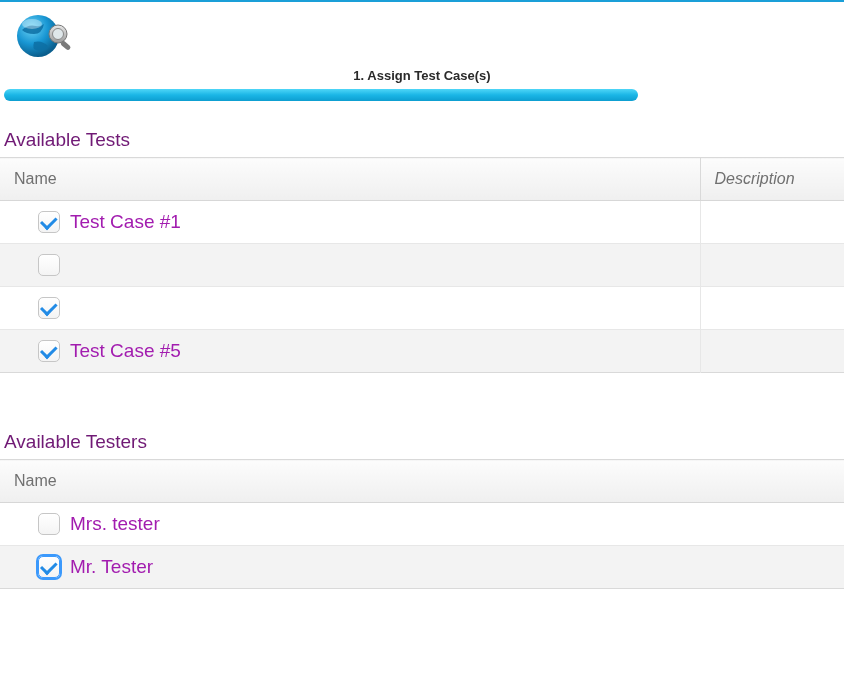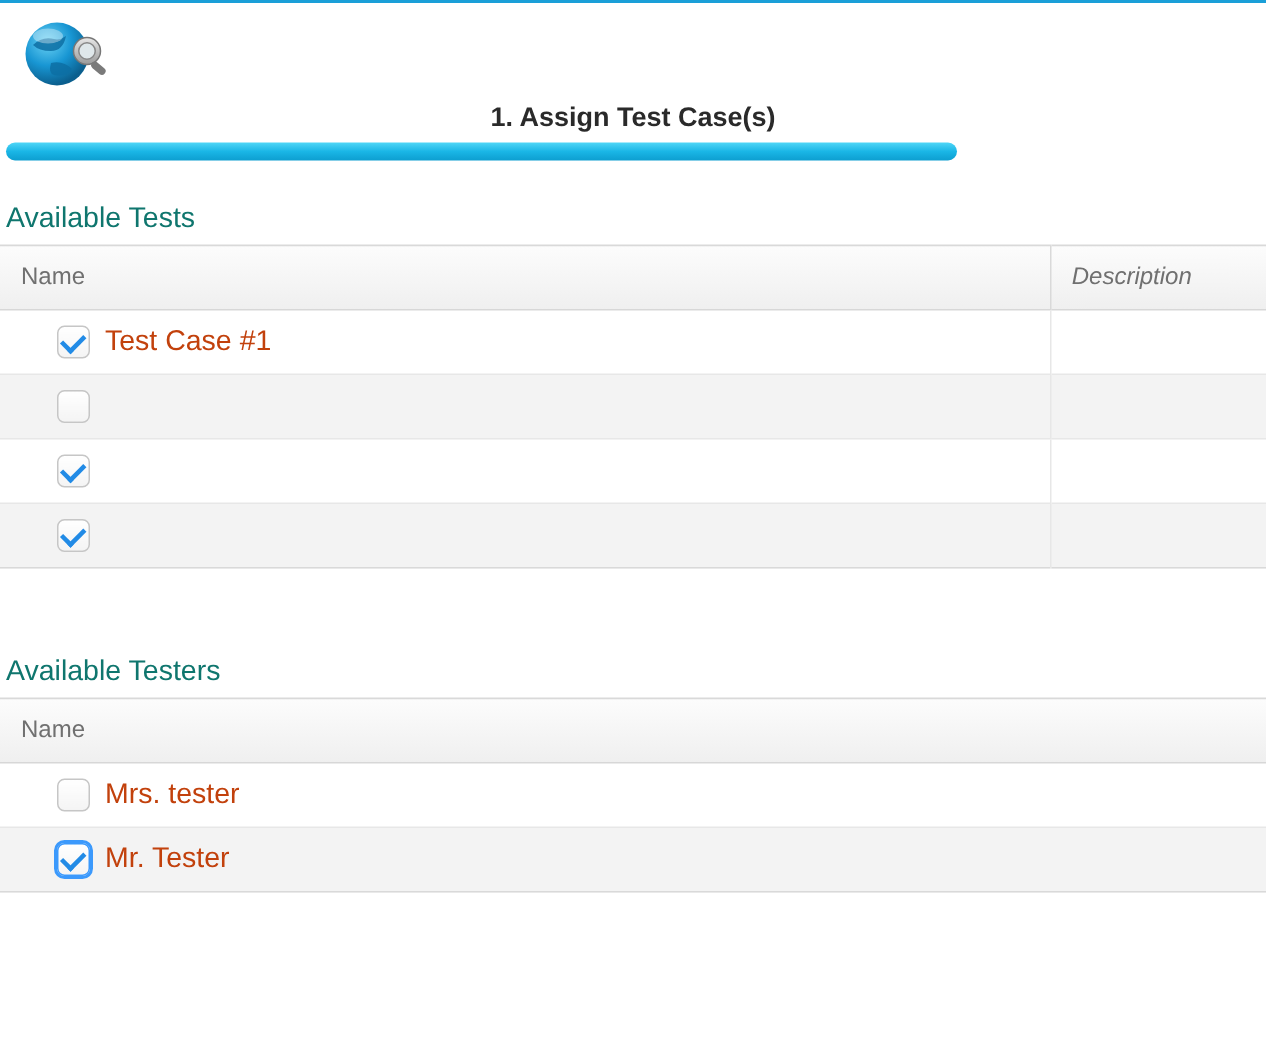--- a/index.html
+++ b/index.html
@@ -2,34 +2,34 @@
 <html><head>
 <meta charset="utf-8">
 <style>
   * { box-sizing: border-box; margin: 0; padding: 0; }
   html, body { width: 844px; height: 692px; font-family: "Segoe UI", "Helvetica Neue", Arial, sans-serif; background: #fff; color: #333; }
   body { border-top: 2px solid #1a9fd8; }
 
   .logo-area { padding: 8px 12px 0 12px; }
   .logo-svg { display: block; }
 
-  .step-header { text-align: center; font-size: 18px; font-weight: 700; color: #2a2a2a; margin-top: 6px; }
+  .step-header { text-align: center; font-size: 13px; font-weight: 700; color: #2a2a2a; margin-top: 6px; }
 
   .progress-track { height: 12px; margin: 6px 94px 6px 4px; position: relative; }
   .progress-fill { position: absolute; top: 0; left: 0; height: 12px; border-radius: 6px;
     background: linear-gradient(to bottom, #4fd6f7 0%, #1ab6e6 50%, #0d9ed0 100%); }
 
-  .section-title { font-size: 19px; color: #0f766e; padding: 22px 4px 6px 4px; }
+  .section-title { font-size: 19px; color: #701a75; padding: 22px 4px 6px 4px; }
 
   table.grid { width: 100%; border-collapse: collapse; border-top: 1px solid #d9d9d9; border-bottom: 1px solid #d9d9d9; }
   table.grid thead th { text-align: left; font-weight: 400; color: #707070; font-size: 16px;
     background: linear-gradient(to bottom, #fcfcfc, #efefef);
     border-bottom: 1px solid #d7d7d7; padding: 12px 14px; }
   table.grid thead th + th { border-left: 1px solid #d9d9d9; font-style: italic; }
-  table.grid tbody td { padding: 10px 14px 10px 38px; font-size: 19px; color: #c2410c; border-top: 1px solid #e7e7e7; vertical-align: middle; }
+  table.grid tbody td { padding: 10px 14px 10px 38px; font-size: 19px; color: #a21caf; border-top: 1px solid #e7e7e7; vertical-align: middle; }
   table.grid tbody td + td { border-left: 1px solid #e7e7e7; }
   table.grid tbody tr:nth-child(odd) td { background: #ffffff; }
   table.grid tbody tr:nth-child(even) td { background: #f3f3f3; }
 
   .row-flex { display: flex; align-items: center; gap: 10px; }
 
   .chk { width: 22px; height: 22px; border: 1px solid #c6c6c6; border-radius: 5px;
     background: linear-gradient(to bottom,#fff,#f4f4f4); display: inline-flex; align-items: center; justify-content: center;
     cursor: pointer; flex: 0 0 22px; }
   .chk.checked::after { content: ""; width: 12px; height: 7px; border-left: 3px solid #228be6; border-bottom: 3px solid #228be6;
@@ -105,20 +105,21 @@
           <div class="row-flex">
             <span class="chk checked"></span>
           </div>
         </td>
         <td></td>
       </tr>
       <tr>
         <td>
           <div class="row-flex">
             <span class="chk checked"></span>
+            <span>Test Case #5</span>
           </div>
         </td>
         <td></td>
       </tr>
     </tbody>
 </table>
 
 <div class="gap-block"></div>
 
 <div class="section-title">Available Testers</div>

